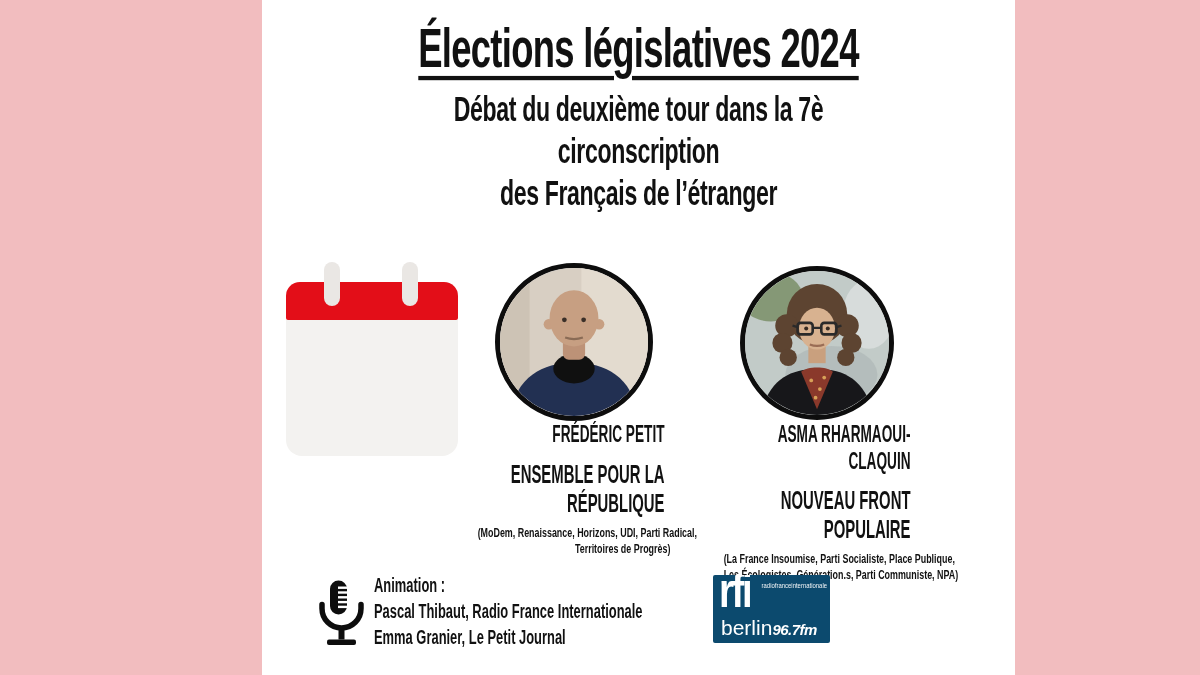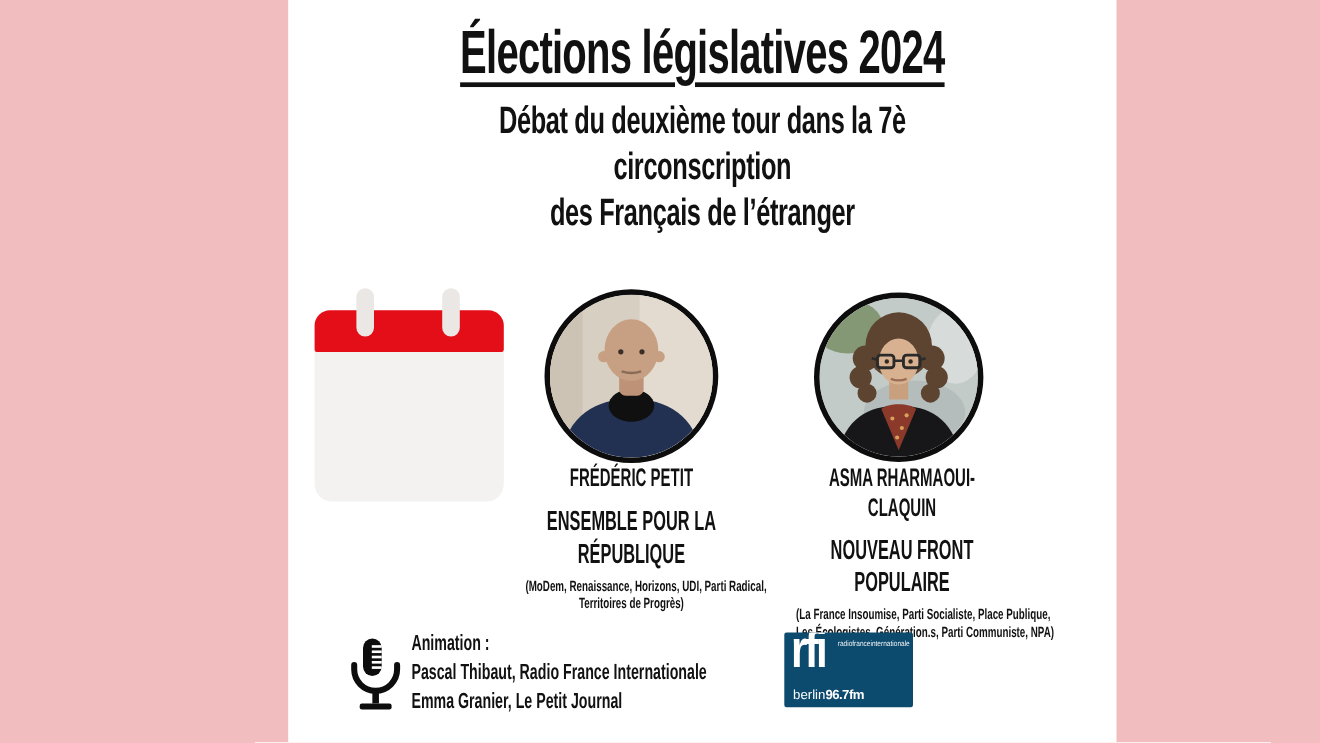--- a/index.html
+++ b/index.html
@@ -31,43 +31,43 @@
   .cal-l1{font-size:26px;margin-bottom:13px;}
   .cal-l2{font-size:23px;margin-bottom:10px;}
   .cal-l3{font-size:23px;}
 
   
   .portrait{position:absolute;border-radius:50%;border:5px solid #0d0d0d;overflow:hidden;background:#ccc;}
   .portrait svg{display:block;width:100%;height:100%;}
   .pL{left:233px;top:263px;width:148px;height:148px;}
   .pR{left:478px;top:266px;width:144px;height:144px;}
 
-  .cand-col{position:absolute;text-align:center;}
+  .cand-col{position:absolute;text-align:right;}
   .colL{left:166px;top:421px;width:292px;}
   .colR{left:412px;top:421px;width:292px;}
   .cand-name{font-size:22px;transform:scale(0.62,1.05);transform-origin:50% 0;margin-bottom:13px;}
   .cand-coal{font-size:24px;transform:scale(0.62,1.05);transform-origin:50% 0;margin-bottom:9px;}
   .cand-parties{font-size:13.5px;transform:scale(0.66,1);transform-origin:50% 0;
                 font-weight:bold;line-height:16px;white-space:nowrap;}
 
   
   .mic{position:absolute;left:56px;top:580px;width:47px;height:66px;}
   .anim-text{position:absolute;left:112px;top:572px;font-size:19px;font-weight:bold;line-height:25px;
              transform:scale(0.68,1.05);transform-origin:0 0;white-space:nowrap;}
 
   
   .rfi{position:absolute;left:451px;top:575px;width:117px;height:68px;background:#0c4a6e;
        border-radius:2px;overflow:hidden;color:#fff;}
   .rfi-brand{position:absolute;left:6px;top:-12px;font-size:48px;font-weight:bold;letter-spacing:-3px;
              transform:scale(0.8,1);transform-origin:0 0;}
   .rfi-tag{position:absolute;right:3px;top:7px;font-size:7px;transform:scale(0.85,1);transform-origin:100% 0;
            white-space:nowrap;opacity:0.95;}
   .rfi-bottom{position:absolute;left:8px;bottom:3px;white-space:nowrap;}
-  .rfi-city{font-size:12px;font-weight:normal;}
-  .rfi-freq{font-size:12px;font-weight:bold;letter-spacing:-0.5px;}
+  .rfi-city{font-size:21px;font-weight:normal;}
+  .rfi-freq{font-size:15px;font-weight:bold;letter-spacing:-0.5px;font-style:italic;}
 
   
   .lpj{position:absolute;left:578px;top:565px;width:86px;height:96px;}
   .lpj-big{position:absolute;left:2px;top:24px;width:74px;height:74px;border-radius:50%;background:#3e4651;}
   .lpj-small{position:absolute;left:18px;top:0;width:34px;height:34px;border-radius:50%;background:#3e4651;
              display:flex;align-items:center;justify-content:center;z-index:2;}
   .lpj-small-inner{width:27px;height:27px;border-radius:50%;background:#f4f1ea;display:flex;
                    align-items:center;justify-content:center;}
   .lpj-text{position:absolute;left:2px;top:44px;width:74px;text-align:center;color:#fff;
             font-weight:bold;font-size:11px;line-height:11.5px;letter-spacing:0.3px;

